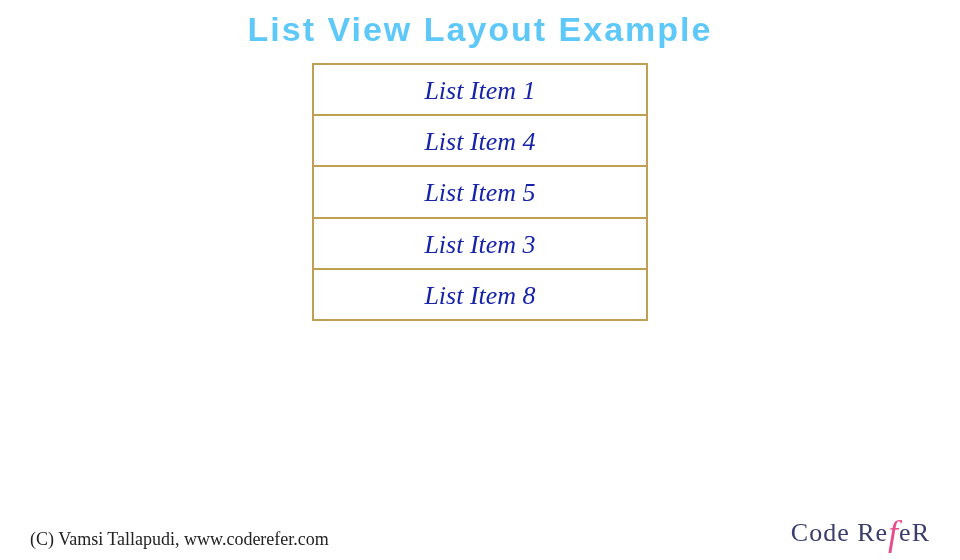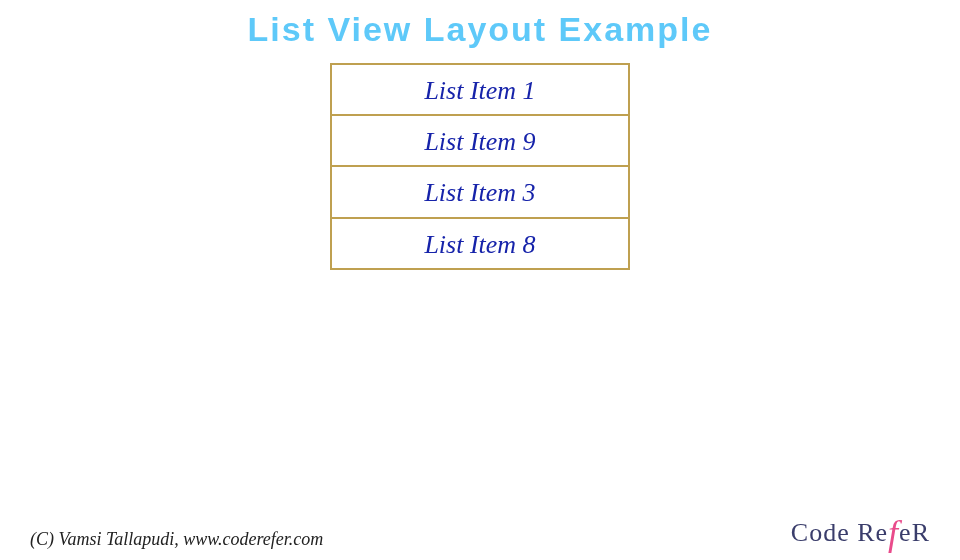--- a/index.html
+++ b/index.html
@@ -14,21 +14,21 @@
     .title {
       text-align: center;
       padding-top: 10px;
       font-size: 34px;
       font-weight: bold;
       color: #5ec9f9;
       letter-spacing: 2px;
       font-family: Liberation Sans, sans-serif;
     }
     .list-container {
-      width: 300px;
+      width: 336px;
       margin: 14px auto 8px auto;
       border: 2px solid #bfa050;
       border-bottom: none;
       background: #fff;
     }
     .list-item {
       border-bottom: 2px solid #bfa050;
       padding: 10px 0 8px 0;
       text-align: center;
       font-family: 'Brush Script MT', 'Segoe Script', cursive;
@@ -45,21 +45,20 @@
       width: 100%;
       padding: 0 30px;
       display: flex;
       justify-content: space-between;
       align-items: flex-end;
     }
     .copyright {
       font-family: 'Brush Script MT', 'Segoe Script', cursive;
       font-size: 18px;
       color: #222;
-      font-style: italic;
     }
     .logo {
       font-family: 'Comic Sans MS', cursive;
       font-size: 26px;
       color: #3a3d6b;
       letter-spacing: 1px;
     }
     .logo .f {
       color: #e94b8b;
       font-family: 'Brush Script MT', cursive;
@@ -69,21 +68,22 @@
       top: 4px;
     }
   </style>
 </head>
 <body>
 
 <div class="title">List View Layout Example</div>
 
 <div class="list-container">
   <div class="list-item">List Item 1</div>
-  <div class="list-item">List Item 9</div>
+  <div class="list-item">List Item 4</div>
+  <div class="list-item">List Item 5</div>
   <div class="list-item">List Item 3</div>
   <div class="list-item">List Item 8</div>
 </div>
 
 <div class="footer">
   <div class="copyright">(C) Vamsi Tallapudi, www.coderefer.com</div>
   <div class="logo">
     <span>Code Re</span><span class="f">f</span><span>eR</span>
   </div>
 </div>

